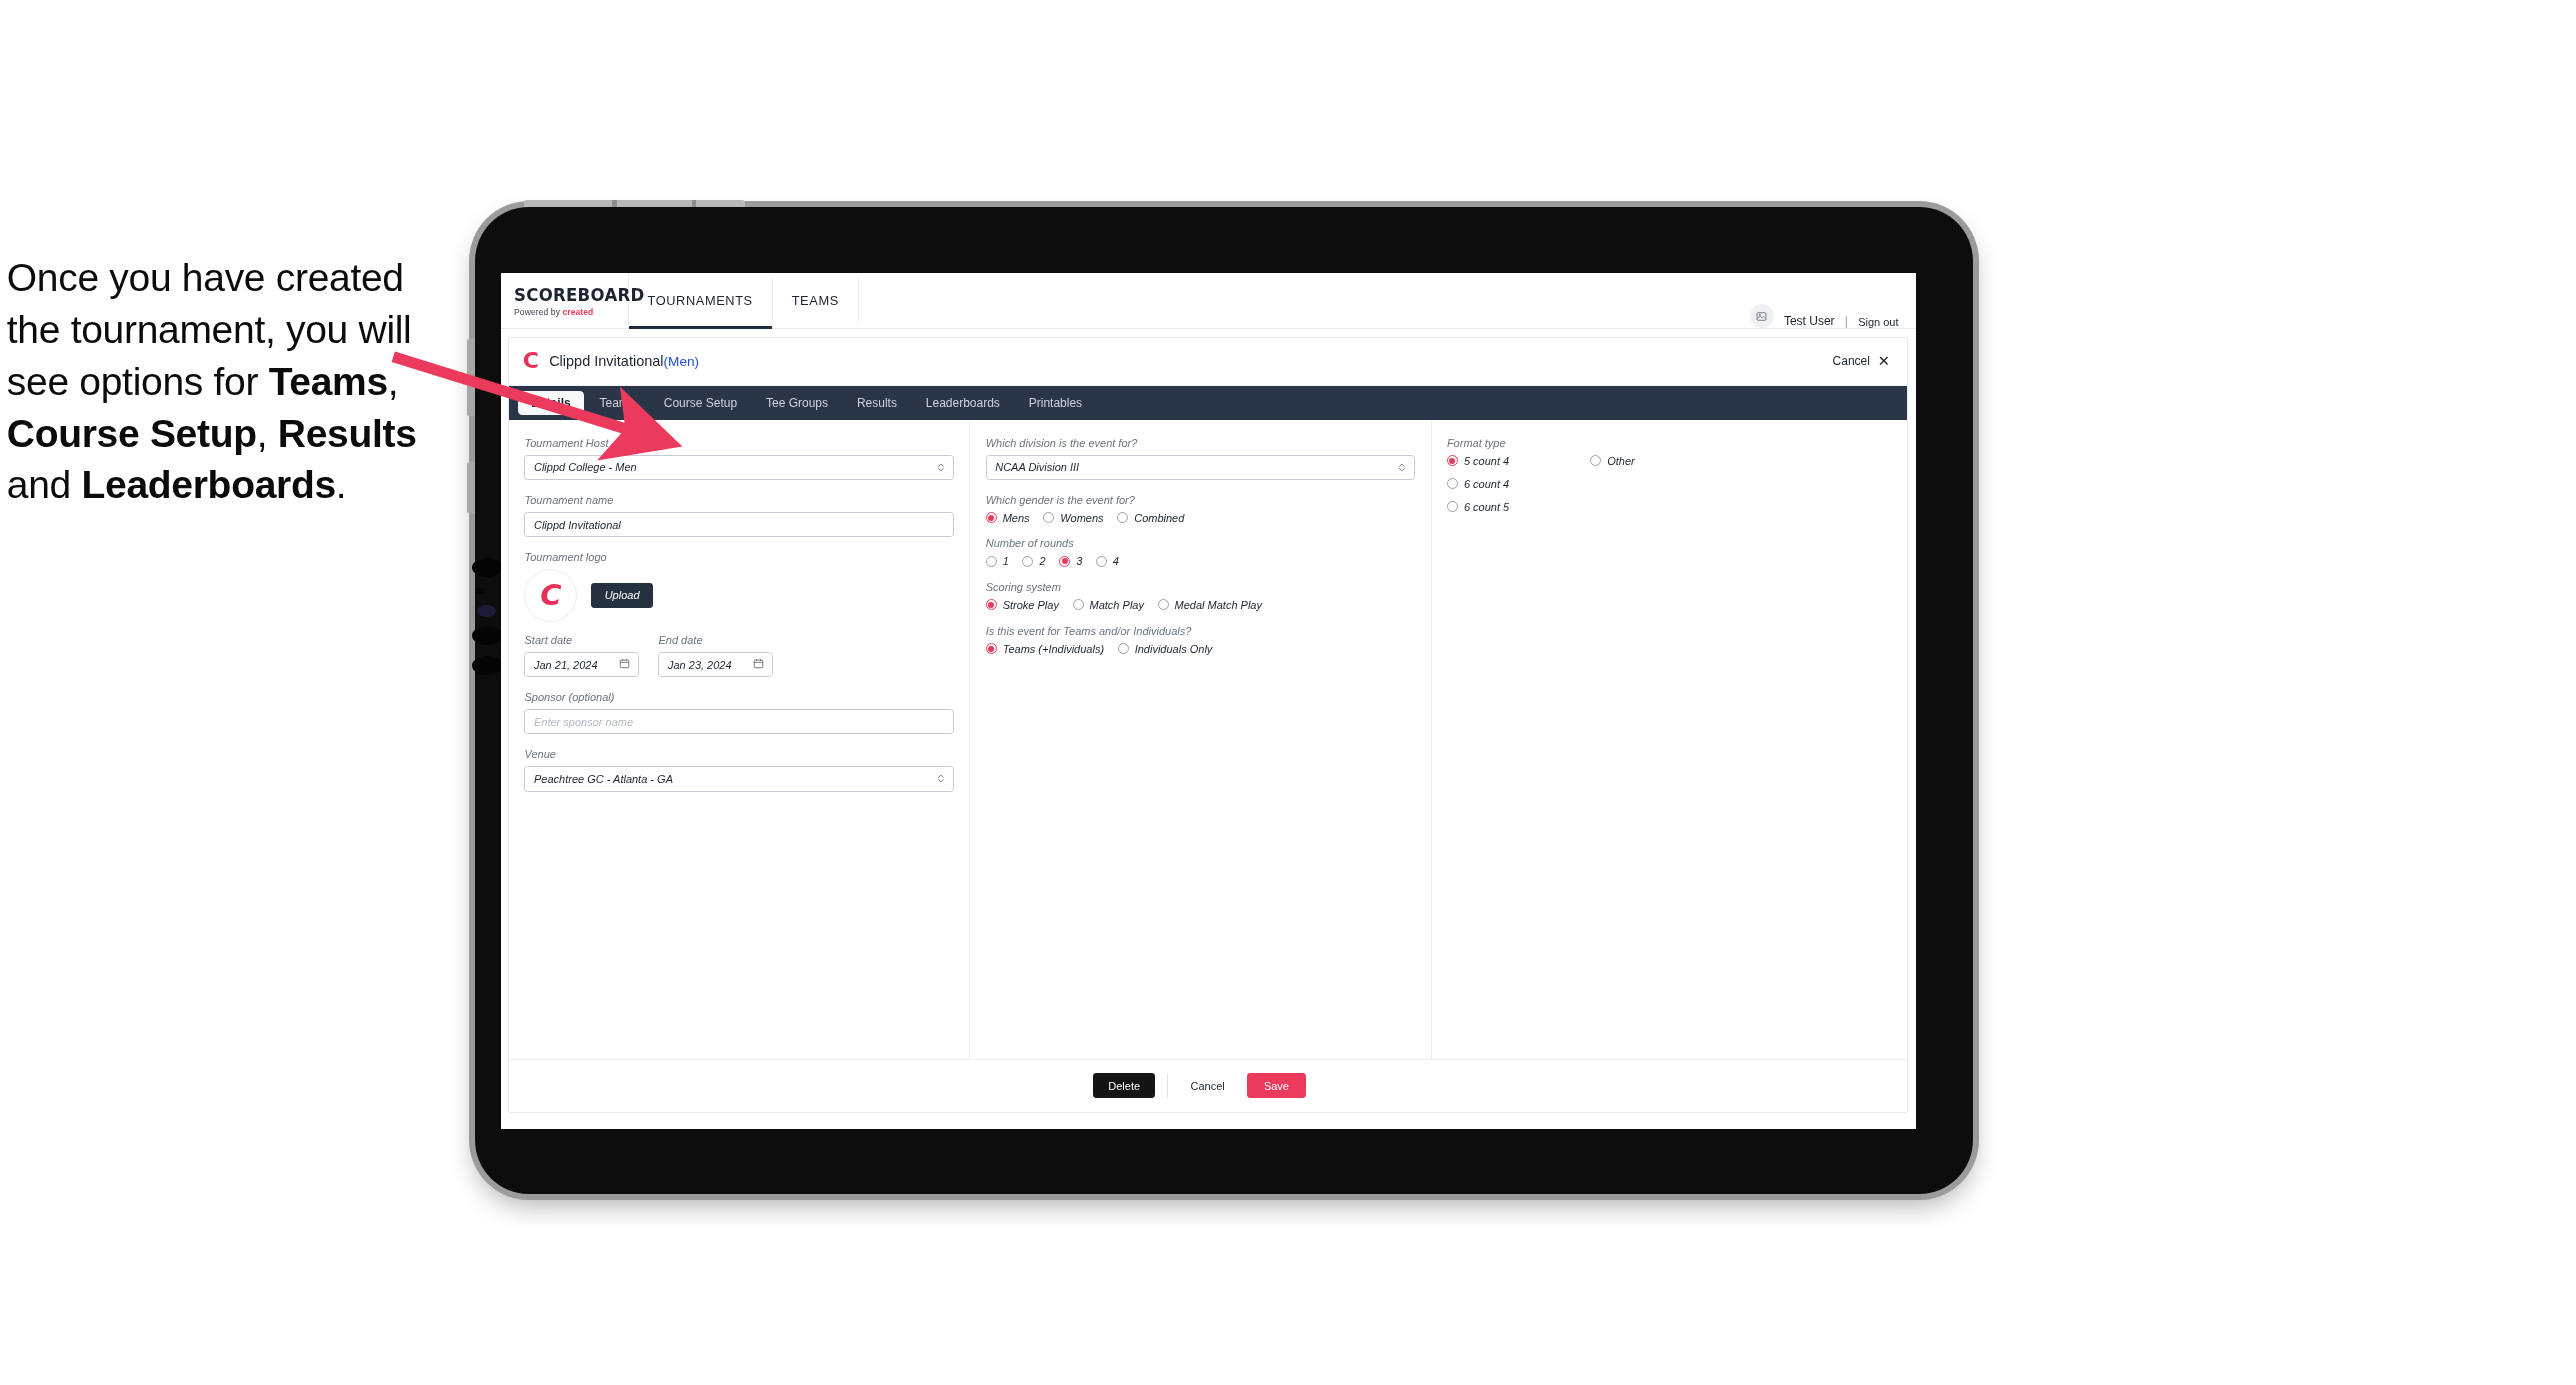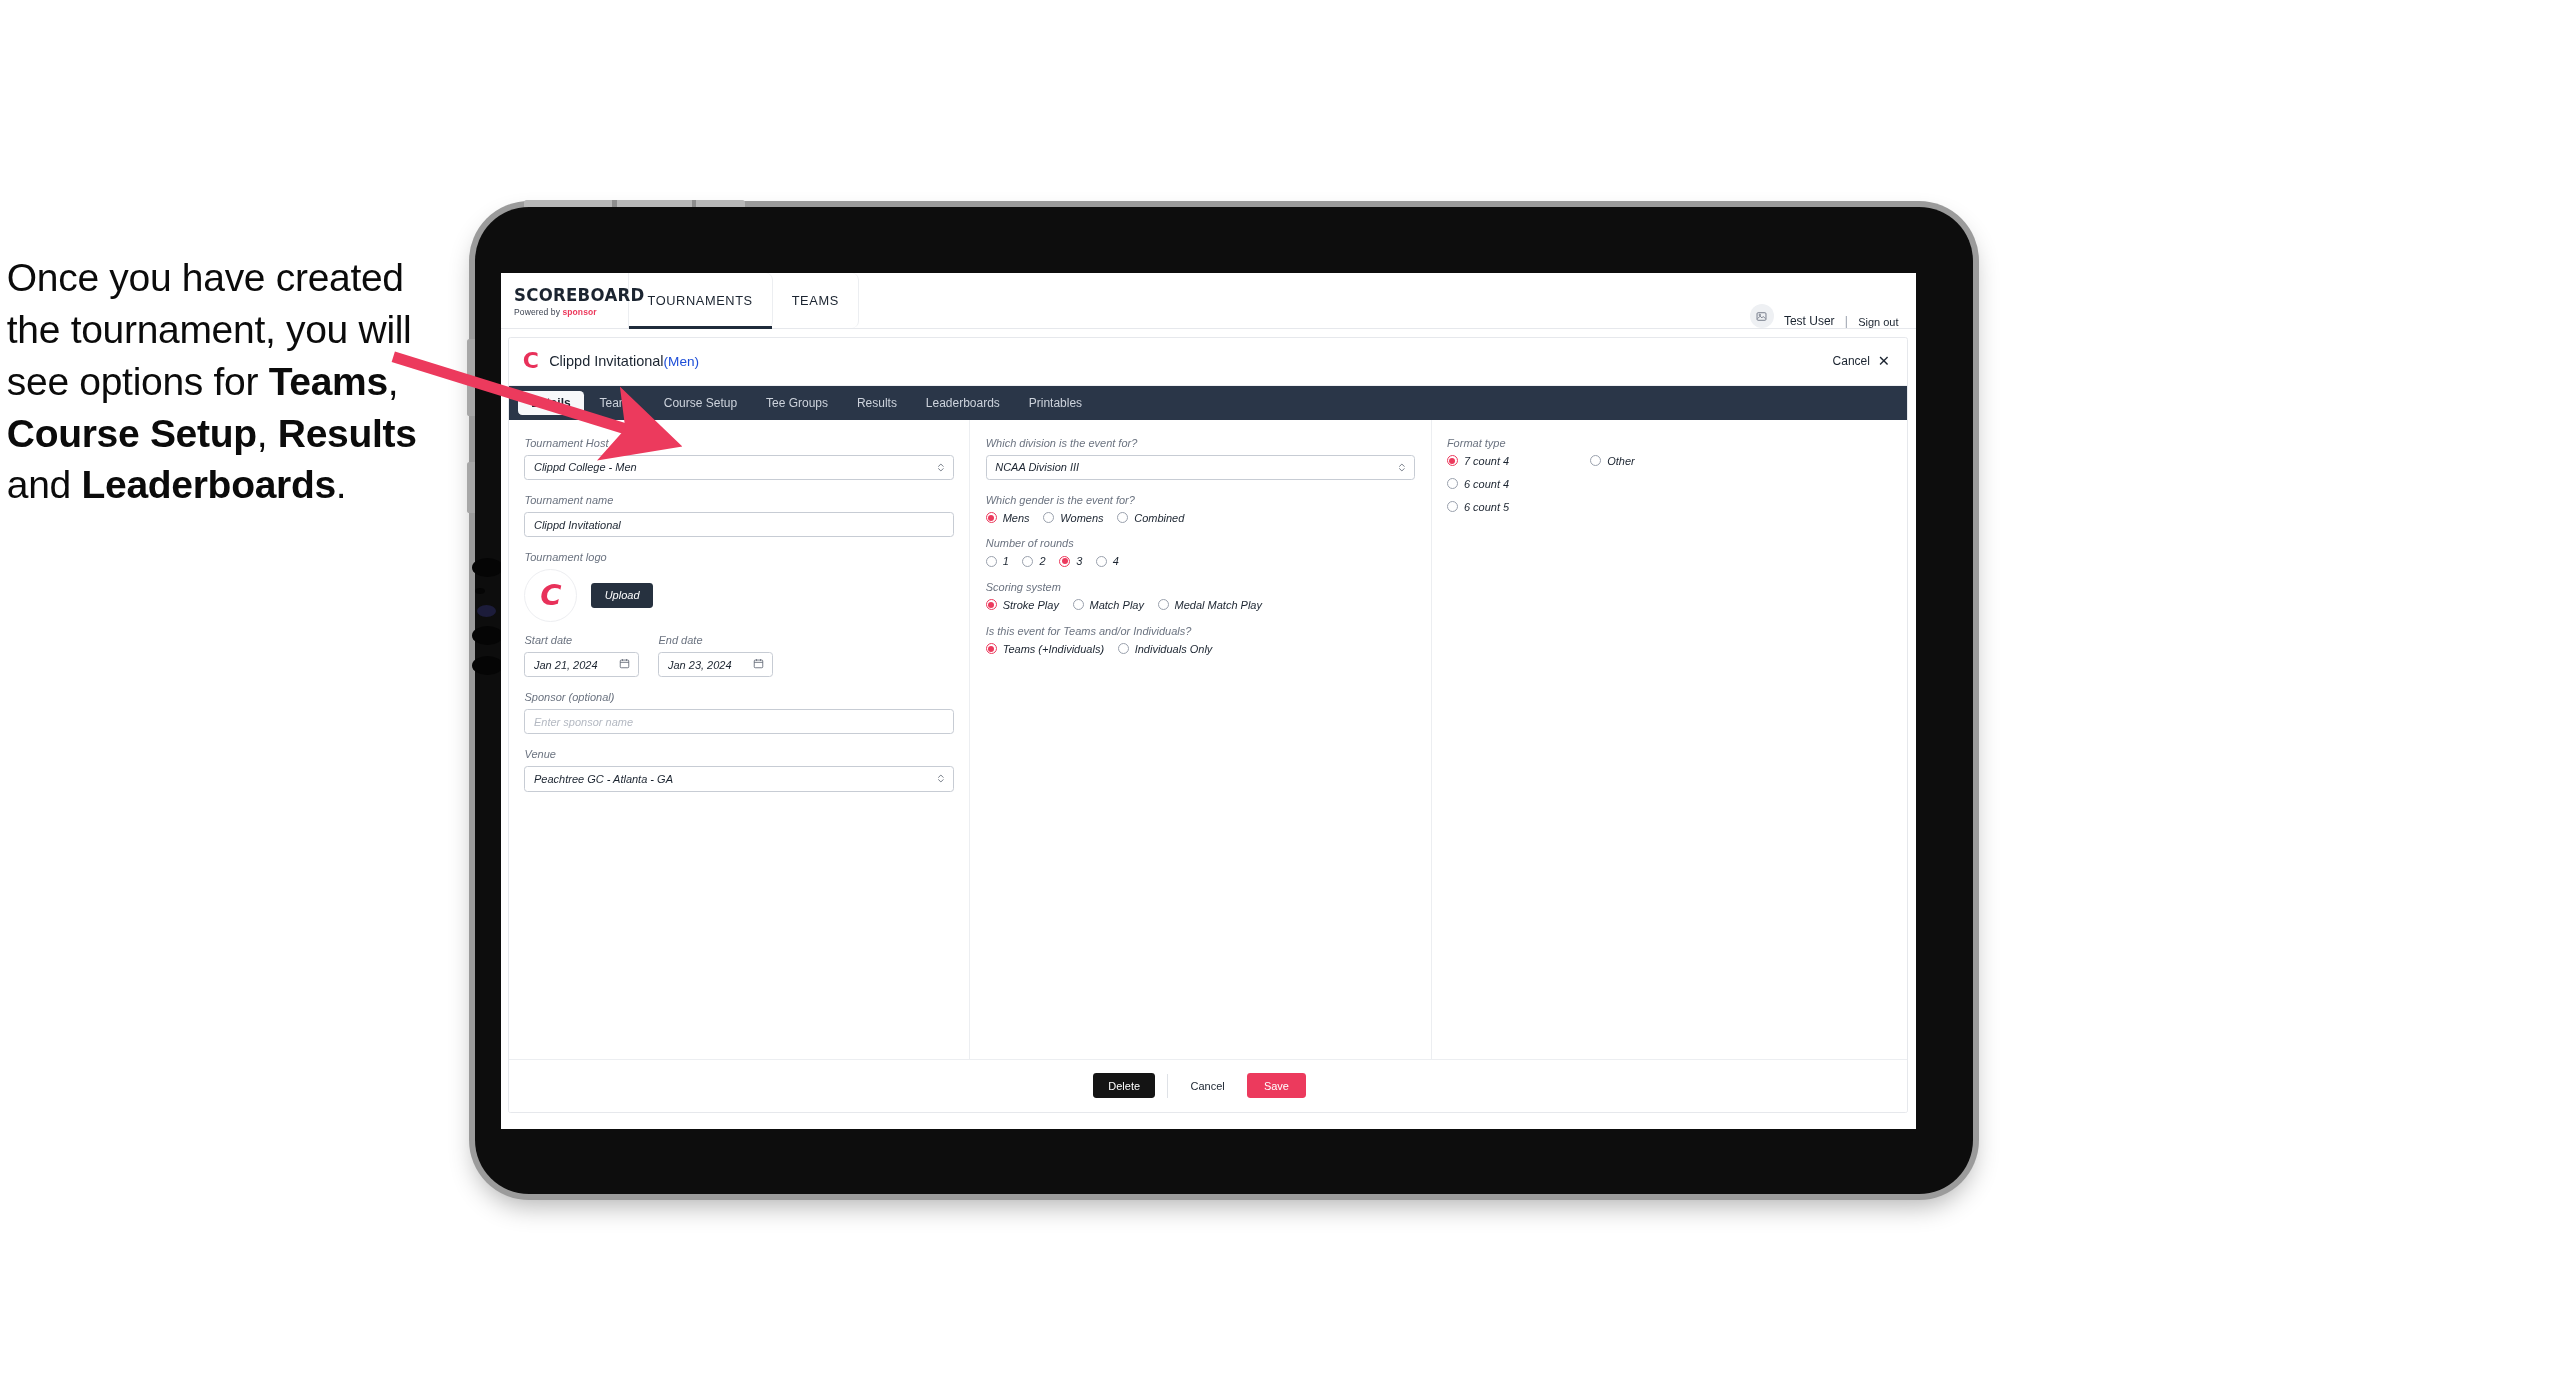--- a/index.html
+++ b/index.html
@@ -206,21 +206,21 @@
     <div class="frame-dot" style="top:398px;width:19px;height:12px;left:1.7px;background:#1c1c3a;"></div>
     <div class="frame-dot" style="top:419px;width:31px;height:19px;"></div>
     <div class="frame-dot" style="top:449px;width:31px;height:19px;"></div>
 
     <div class="screen">
 
       <div class="app-header">
         <div class="brand">
           <div class="brand-name">SCOREBOARD</div>
           <div class="brand-sub">
-            <span>Powered by </span><span class="accent">sponsor</span>
+            <span>Powered by </span><span class="accent">created</span>
           </div>
         </div>
         <div class="nav-tabs">
           <div class="nav-tab active">TOURNAMENTS</div>
           <div class="nav-tab">TEAMS</div>
         </div>
         <div class="header-right">
           <div class="avatar">
             <svg width="11" height="11" viewBox="0 0 16 16" fill="none" stroke="#6b7280" stroke-width="1.3">
               <rect x="1.5" y="2.5" width="13" height="11" rx="1.5"></rect>
@@ -413,21 +413,21 @@
               </div>
             </div>
           </div>
 
           <div class="col col-right">
             <div class="flabel">Format type</div>
             <div class="fmt-grid">
               <div class="fmt-col">
                 <div class="ritem">
                   <span class="radio on"></span>
-                  <span class="rlabel">7 count 4</span>
+                  <span class="rlabel">5 count 4</span>
                 </div>
                 <div class="ritem">
                   <span class="radio"></span>
                   <span class="rlabel">6 count 4</span>
                 </div>
                 <div class="ritem">
                   <span class="radio"></span>
                   <span class="rlabel">6 count 5</span>
                 </div>
               </div>

